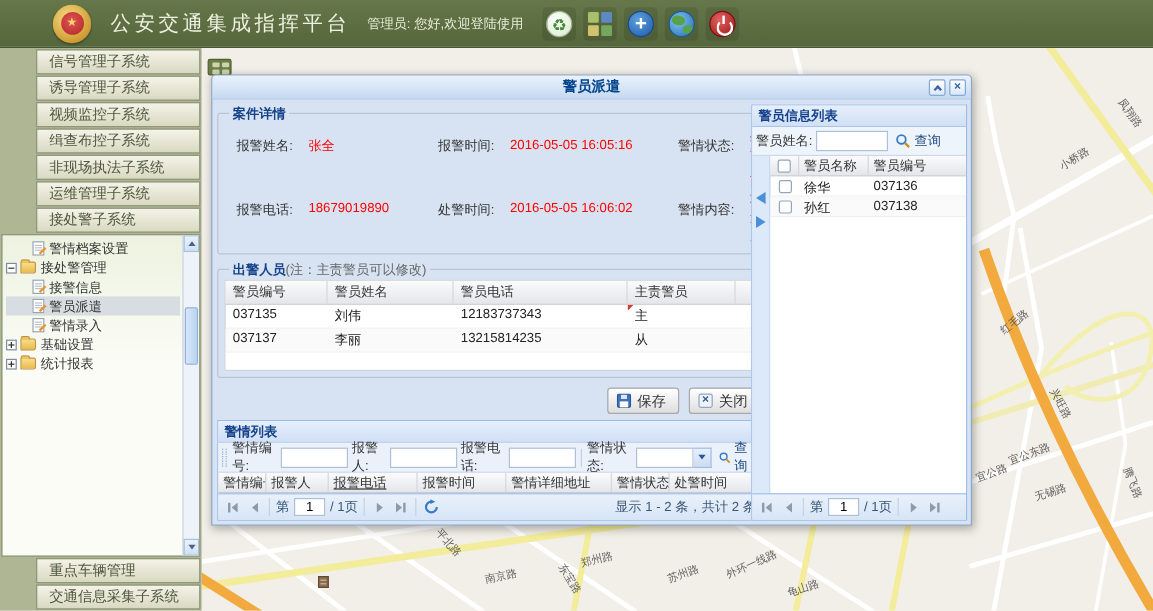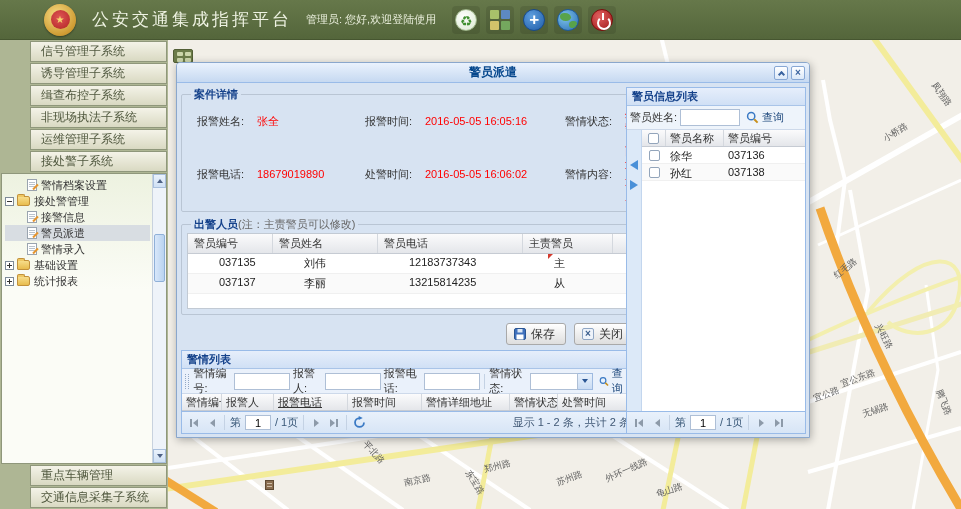--- a/index.html
+++ b/index.html
@@ -106,21 +106,21 @@
   fieldset.fs { border:1px solid #b9c5d4; border-radius:2px; margin-bottom:5px; padding:1px 5px 5px; }
   fieldset.fs legend { font-size:11px; font-weight:bold; color:#15428b; padding:0 3px; margin-left:4px; }
   legend .note { color:#666; font-weight:normal; }
   .case-grid { display:grid; grid-template-columns:60px 108px 60px 140px 60px 1fr;
     row-gap:8px; font-size:11px; color:#333; padding:3px 0 2px 10px; align-items:center; }
   .red { color:#f00; }
 
   .tbl { border:1px solid #c2cad4; background:#fff; }
   .tbl-head, .g-hd { display:flex; background:linear-gradient(#fbfbfc,#e4e6ea); border-bottom:1px solid #c6cbd3; }
   .th { padding:2px 6px; border-right:1px solid #d4d8de; font-size:11px; color:#333; white-space:nowrap; overflow:hidden; }
-  .tr { display:flex; border-bottom:1px solid #f0f0f0; font-size:11px; color:#222;padding-left:25px; }
+  .tr { display:flex; border-bottom:1px solid #f0f0f0; font-size:11px; color:#222; }
   .tr.alt { background:#fafafa; }
   .td { padding:2px 6px; white-space:nowrap; overflow:hidden; position:relative; }
   .oc1{width:85px;} .oc2{width:105px;} .oc3{width:145px;} .oc4{width:90px;}
   .corner::before { content:''; position:absolute; top:0; left:0; border-top:5px solid #d33a2e; border-right:5px solid transparent; }
   .officers-empty { height:14px; background:#fff; }
 
   .btn-bar { display:flex; justify-content:flex-end; gap:8px; margin:3px 2px 5px 0; }
   .btn { height:22px; padding:0 10px 0 7px; display:flex; align-items:center; gap:5px;
     background:linear-gradient(#ffffff,#dedede); border:1px solid #a9a9a9; border-radius:3px;
     font-size:12px; color:#333; }
@@ -261,20 +261,21 @@
         </div>
       <div class="hdr-btn">
           <div class="ico-power"></div>
         </div>
     </div>
   </div>
 
   <div class="sidebar">
     <div class="acc-item">信号管理子系统</div>
     <div class="acc-item">诱导管理子系统</div>
+    <div class="acc-item">视频监控子系统</div>
     <div class="acc-item">缉查布控子系统</div>
     <div class="acc-item">非现场执法子系统</div>
     <div class="acc-item">运维管理子系统</div>
     <div class="acc-item">接处警子系统</div>
     <div class="tree-panel">
       <div class="tree-row leaf">
         <span class="doc"></span>
         <span>警情档案设置</span>
       </div>
       <div class="tree-row">

